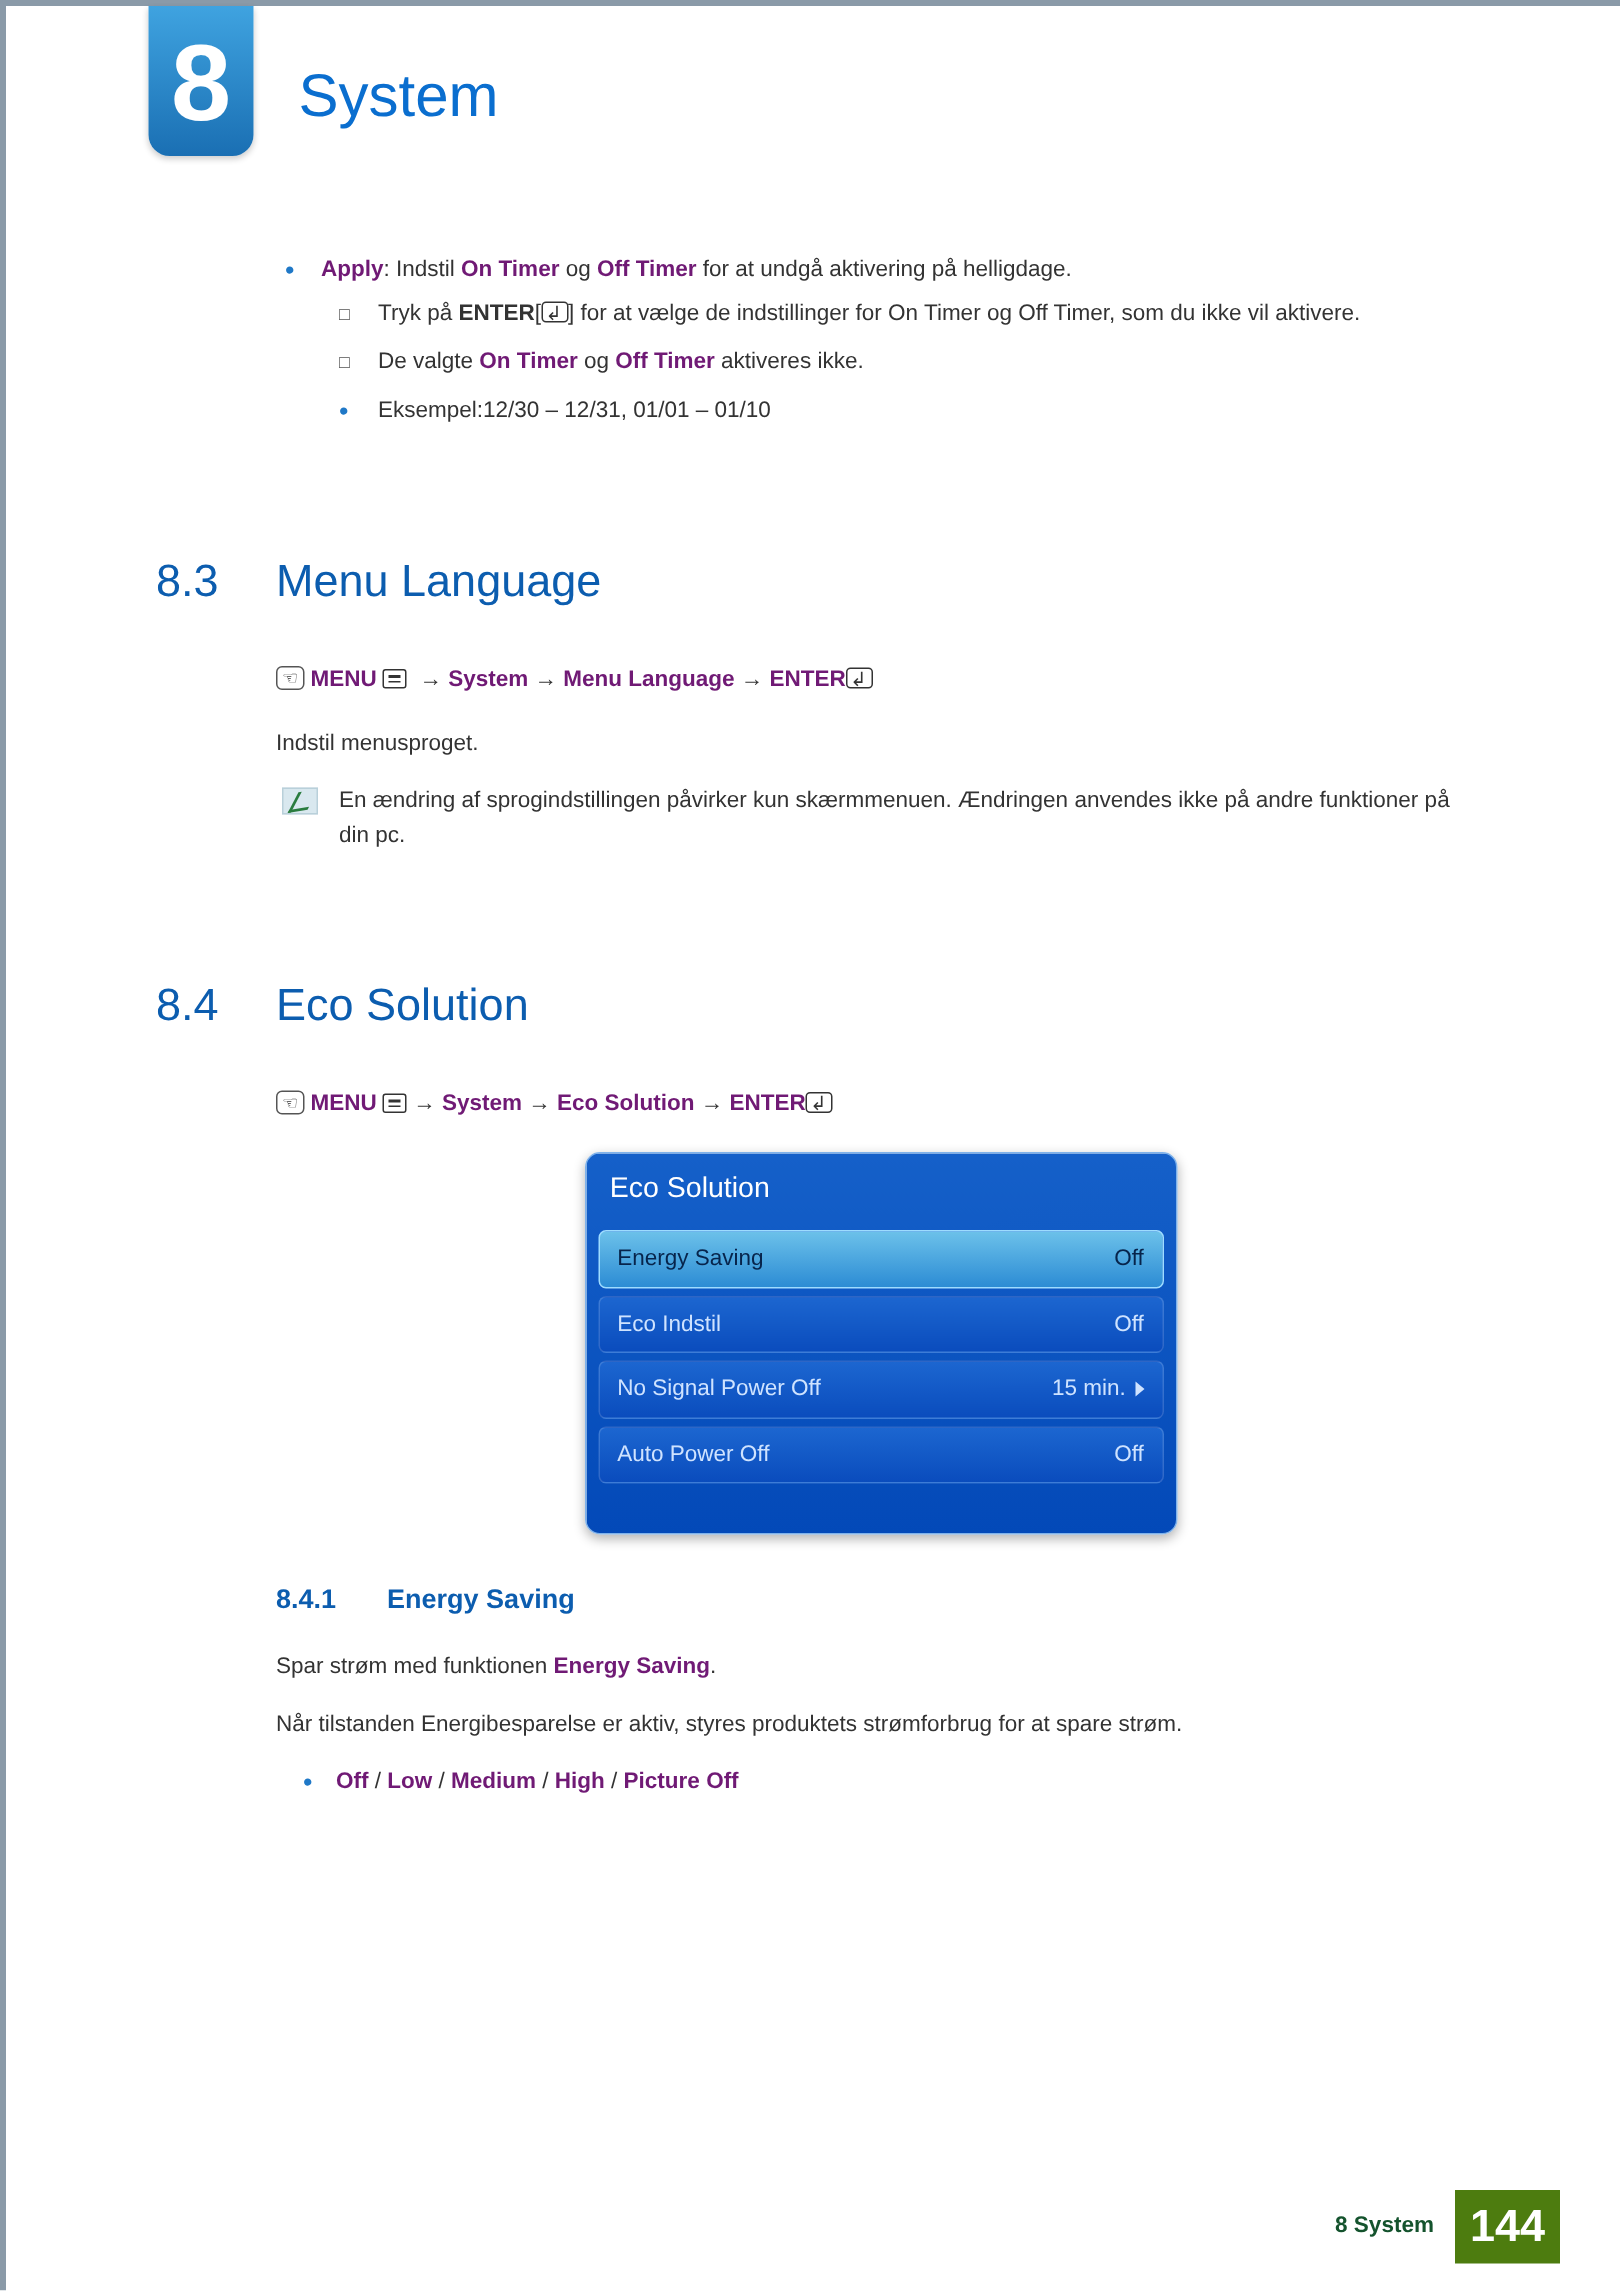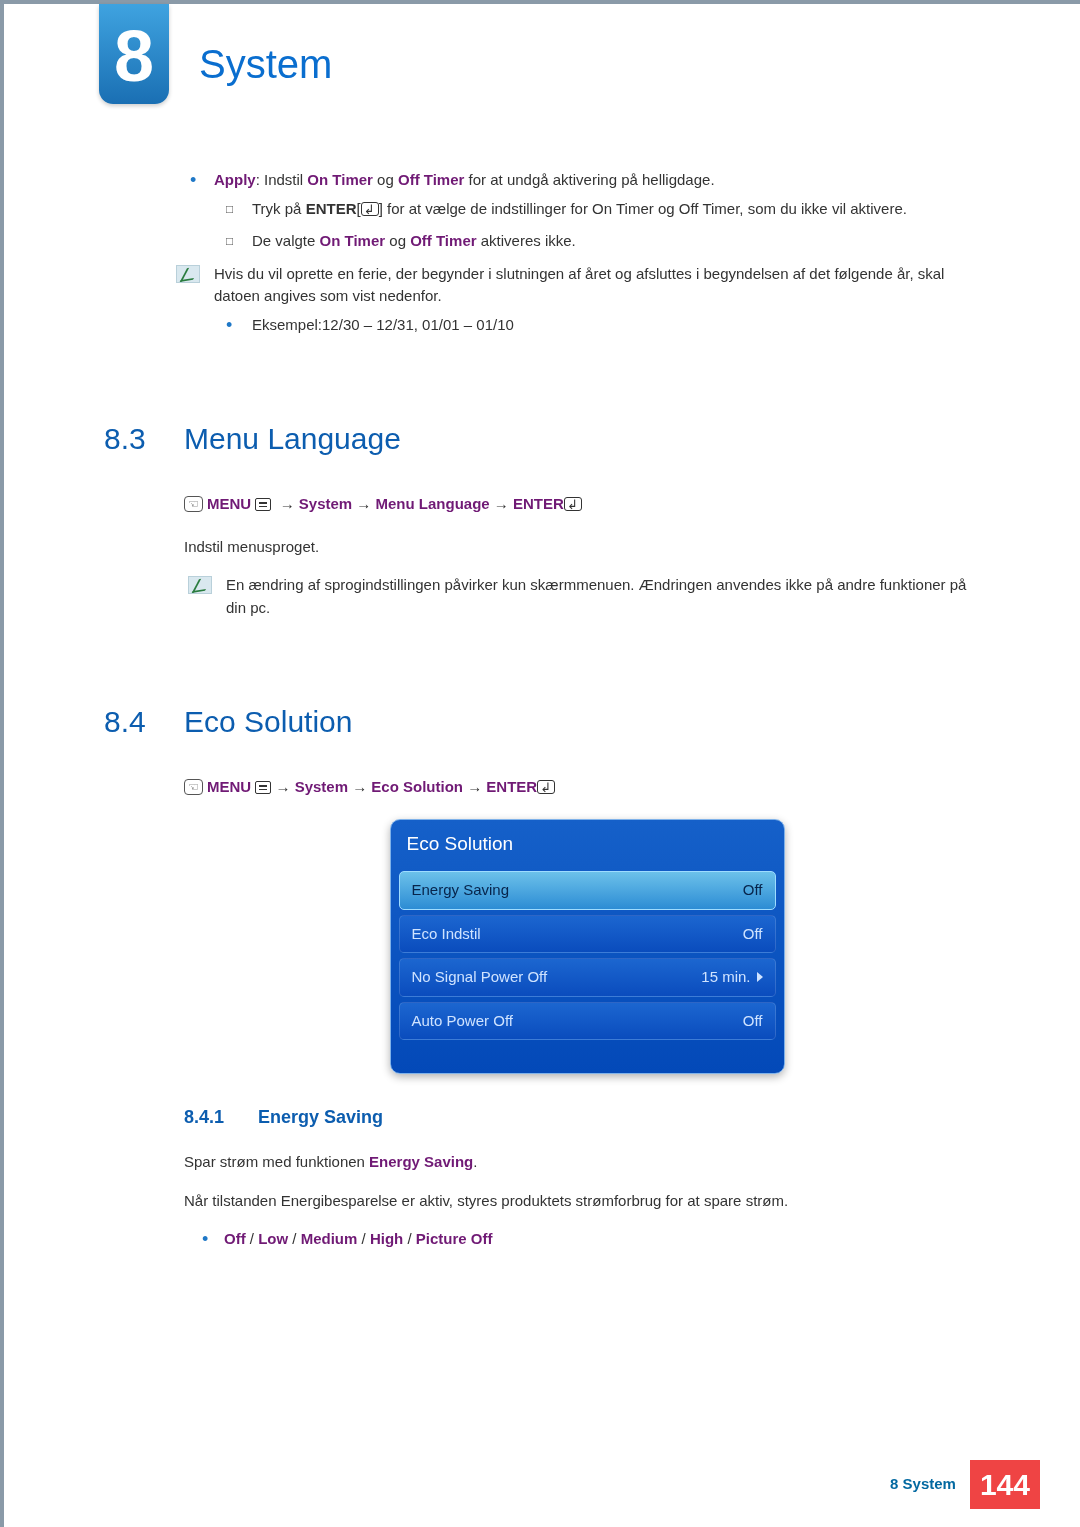--- a/index.html
+++ b/index.html
@@ -253,26 +253,26 @@
   }
   .footer {
     position: absolute;
     bottom: 18px;
     right: 40px;
     display: flex;
     align-items: center;
     gap: 14px;
   }
   .footer-text {
-    color: #0369a1;
+    color: #14532d;
     font-weight: bold;
     font-size: 15px;
   }
   .footer-page {
-    background: #ef4444;
+    background: #4d7c0f;
     color: #fff;
     font-size: 30px;
     font-weight: bold;
     padding: 2px 10px;
   }
   .val-group { display:flex; align-items:center; }
 </style>
 </head>
 <body>
 
@@ -290,24 +290,20 @@
     </div>
 
     <div class="bullet2">
       <span>Tryk på </span><b>ENTER</b>[<span class="icon-enter"></span><span>] for at vælge de indstillinger for On Timer og Off Timer, som du ikke vil aktivere.</span>
     </div>
 
     <div class="bullet2">
       <span>De valgte </span><span class="highlight">On Timer</span><span> og </span><span class="highlight">Off Timer</span><span> aktiveres ikke.</span>
     </div>
 
-    <div class="note">
-      <span class="note-icon"></span>
-      <span>Hvis du vil oprette en ferie, der begynder i slutningen af året og afsluttes i begyndelsen af det følgende år, skal datoen angives som vist nedenfor.</span>
-    </div>
     <div class="bullet1b">
       <span>Eksempel:12/30 – 12/31, 01/01 – 01/10</span>
     </div>
 
     <div class="section">
       <div class="section-num">8.3</div>
       <div class="section-title">Menu Language</div>
     </div>
     <div class="section-body">
       <div class="nav-path">

